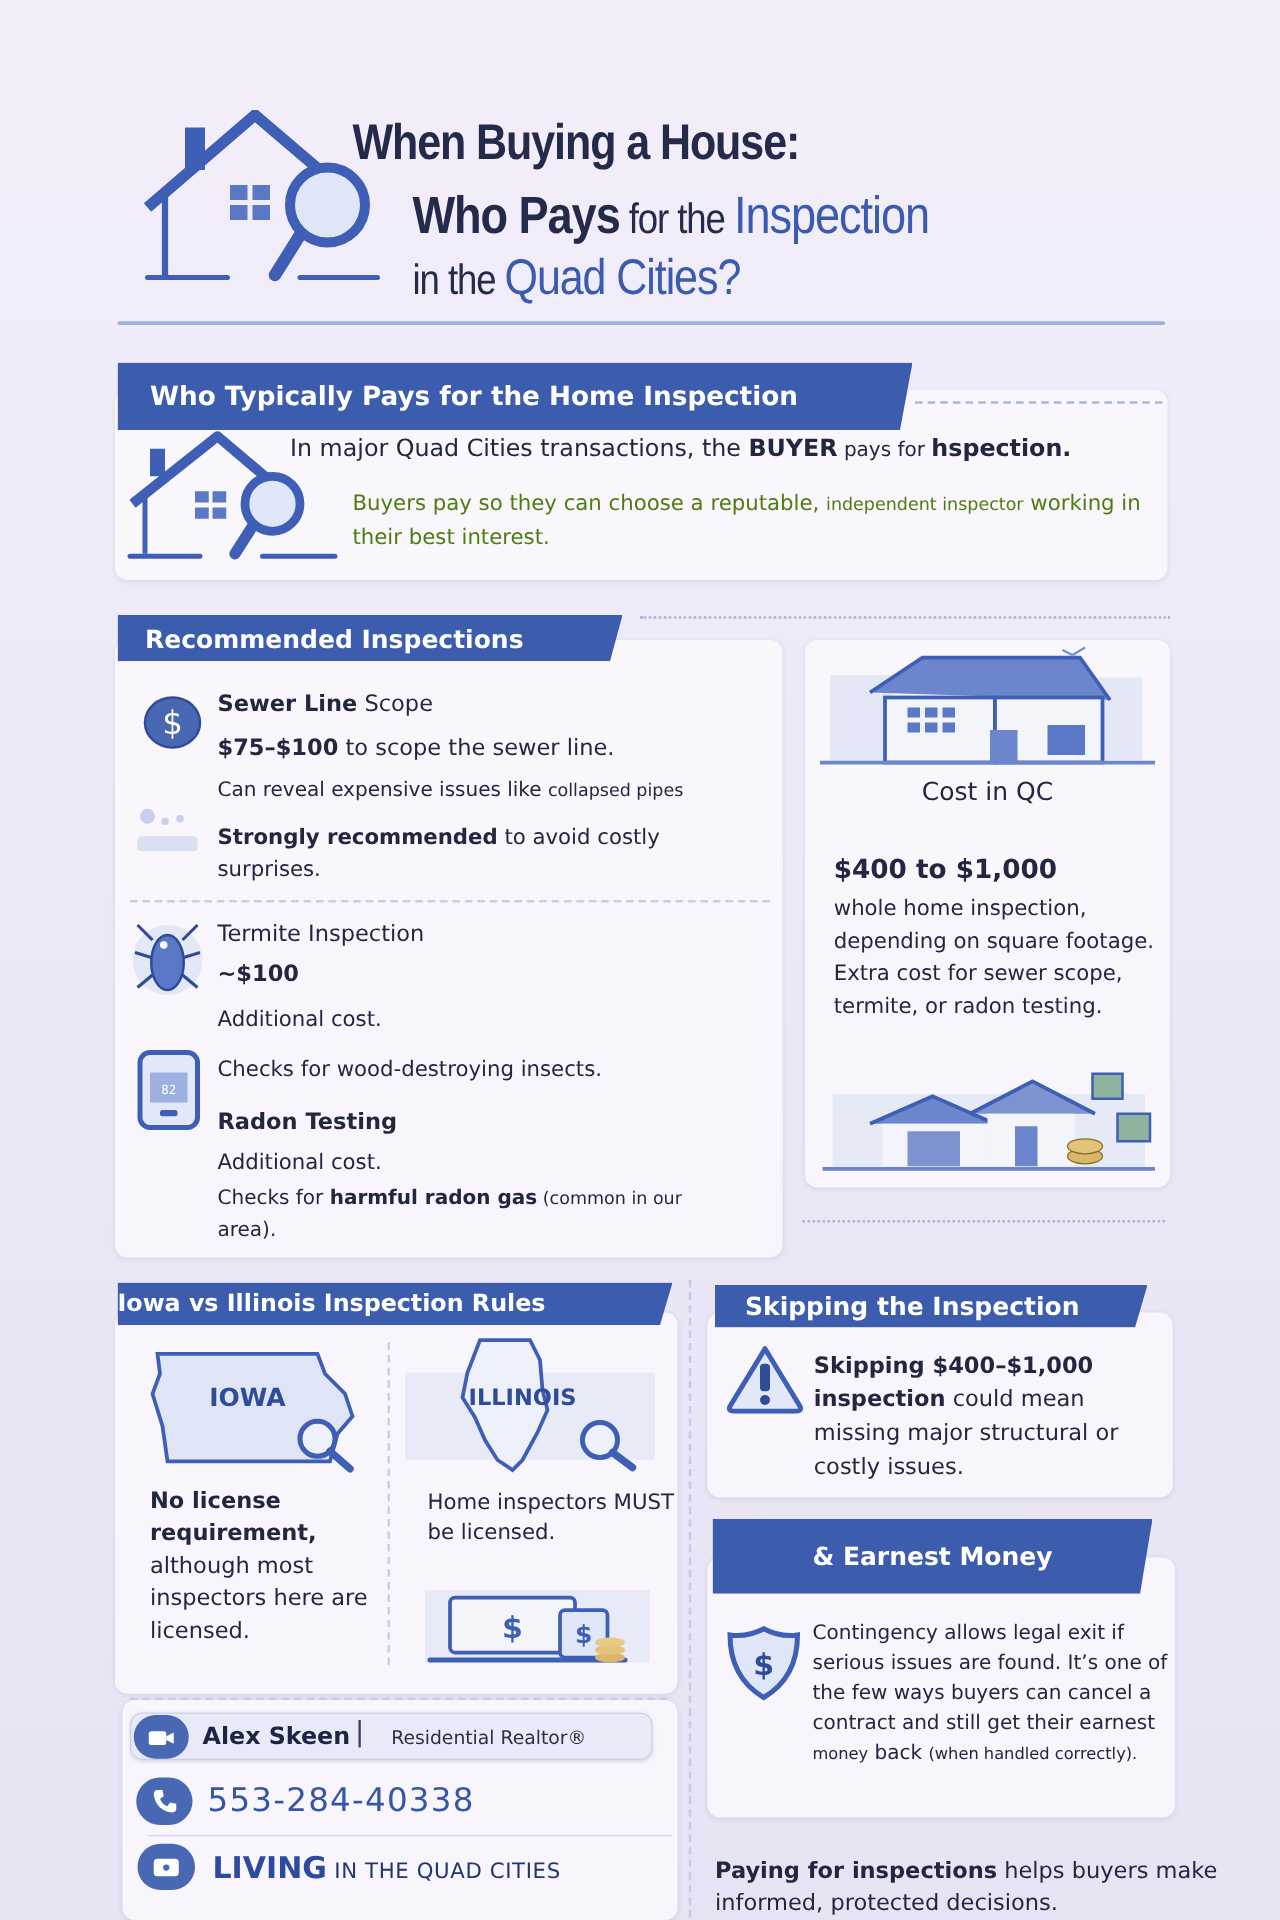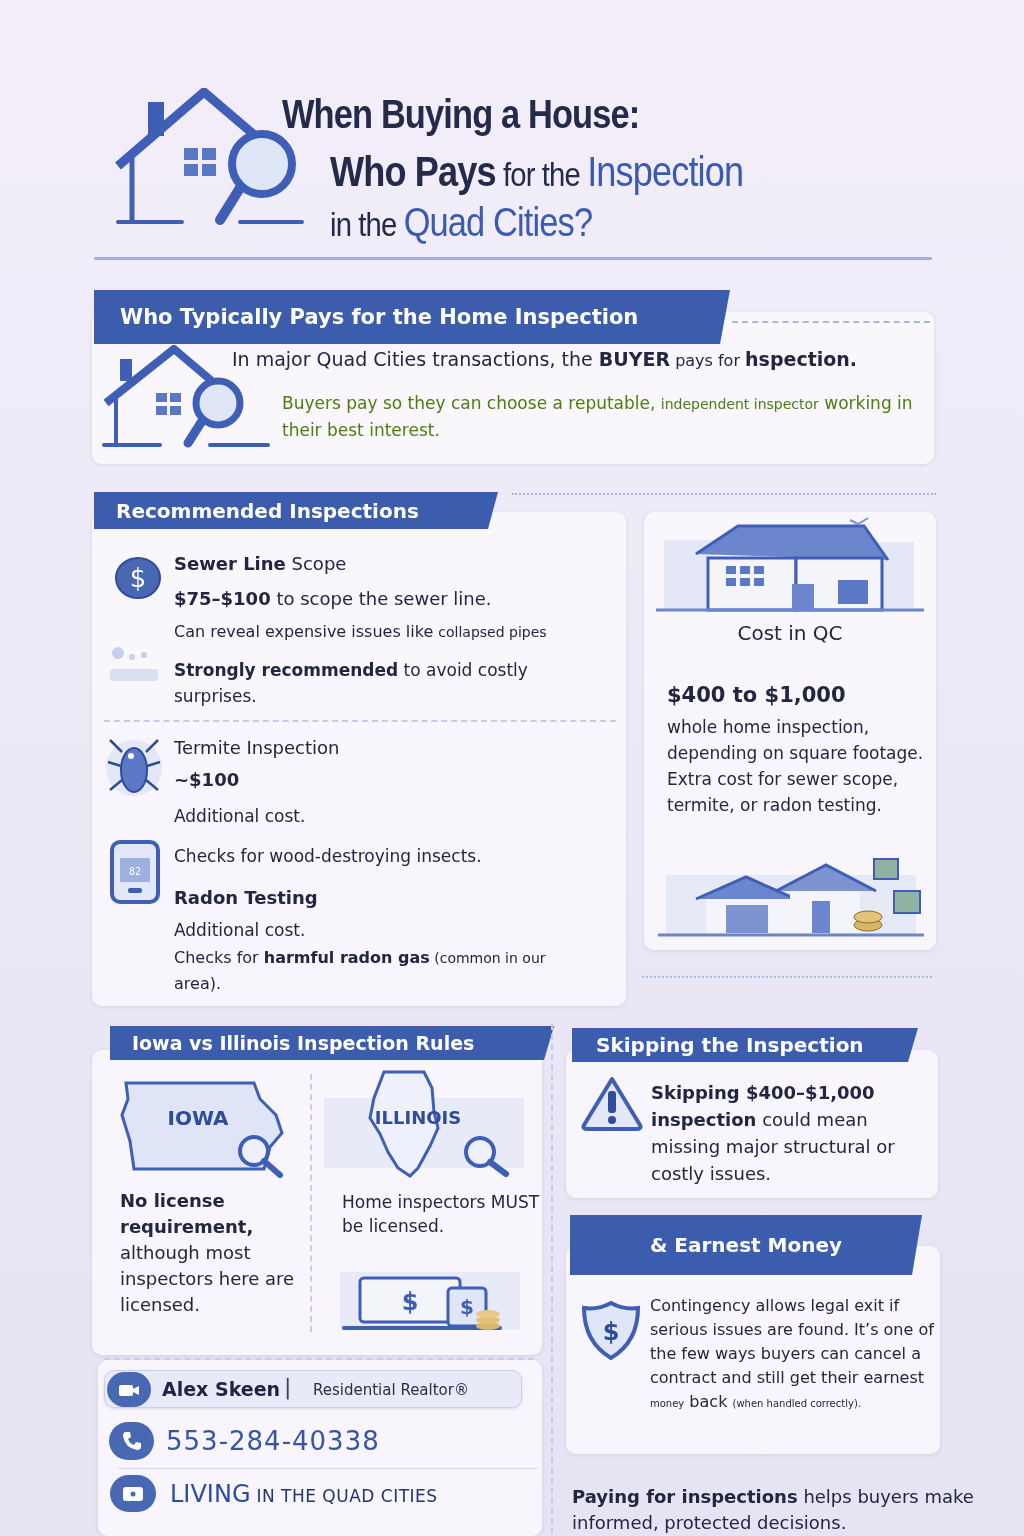--- a/index.html
+++ b/index.html
@@ -81,21 +81,21 @@
   .house-top { left: 654px; top: 514px; width: 272px; height: 100px; }
   .house-bot { left: 656px; top: 855px; width: 270px; height: 82px; }
   .cost-title { left: 644px; top: 620px; width: 292px; text-align: center; font-size: 20px; line-height: 27px; color: #232640; }
   .cost-range { left: 667px; top: 683px; font-size: 21px; font-weight: 700; color: #232640; }
   .cost-body { left: 667px; top: 714px; width: 260px; font-size: 17px; line-height: 26px; color: #232640; }
   .dots2 { left: 642px; top: 976px; width: 290px; }
   .dots-s2 { left: 512px; top: 493px; width: 424px; }
   .dots-s1 { left: 732px; top: 321px; width: 198px; border-top-style: dashed; }
 
   
-  .b4 { left: 110px; top: 1026px; width: 444px; height: 34px; font-size: 19px; padding-left: 22px; font-weight: 600; }
+  .b4 { left: 94px; top: 1026px; width: 444px; height: 34px; font-size: 19px; font-weight: 600; }
   .c4 { left: 92px; top: 1050px; width: 450px; height: 305px; }
   .iowa-map { left: 104px; top: 1075px; width: 196px; height: 106px; }
   .il-map { left: 314px; top: 1068px; width: 218px; height: 112px; }
   .vdivider { left: 310px; top: 1074px; height: 258px; border-left: 2px dashed #c9cfe6; width: 0; }
   .iowa-text { left: 120px; top: 1188px; width: 180px; font-size: 18px; line-height: 26px; color: #232640; }
   .iowa-text b { font-weight: 700; }
   .il-text { left: 342px; top: 1190px; width: 200px; font-size: 17px; line-height: 24px; color: #232640; }
   .laptop-icon { left: 330px; top: 1268px; width: 200px; height: 66px; }
   .vdash { left: 551px; top: 1024px; height: 510px; border-left: 2px dashed #c4cbe6; width: 0; }
 
@@ -104,36 +104,36 @@
   .c5 { left: 566px; top: 1050px; width: 372px; height: 148px; }
   .warn-icon { left: 580px; top: 1075px; width: 64px; height: 56px; }
   .skip-text { left: 651px; top: 1079px; width: 280px; font-size: 18px; line-height: 27px; color: #232640; }
   .skip-text b { font-weight: 700; }
 
   
   .b6 { left: 570px; top: 1215px; width: 352px; height: 60px; font-size: 20px; font-weight: 700; text-align: center; flex-direction: column; justify-content: center; line-height: 26px; white-space: normal; }
   .c6 { left: 566px; top: 1246px; width: 374px; height: 208px; }
   .shield-icon { left: 580px; top: 1300px; width: 62px; height: 62px; }
   .cont-text { left: 650px; top: 1294px; width: 290px; font-size: 16px; line-height: 24px; color: #232640; }
-  .cont-text .sm { font-size: 10px; }
+  .cont-text .sm { font-size: 13px; }
 
   
   .c7 { left: 98px; top: 1360px; width: 444px; height: 176px; }
   .name-pill { left: 104px; top: 1370px; width: 418px; height: 38px; border-radius: 10px; background: rgba(230,233,246,.9); border: 1px solid #c9cfea; box-shadow: 0 1px 3px rgba(40,60,120,.15); }
   .ficon { position: absolute; border-radius: 50%; background: #4868b4; display: flex; align-items: center; justify-content: center; }
   .f-camera { left: 107px; top: 1372px; width: 44px; height: 35px; border-radius: 18px; }
   .f-phone { left: 109px; top: 1422px; width: 45px; height: 38px; border-radius: 19px; }
   .f-loc { left: 110px; top: 1475px; width: 46px; height: 37px; border-radius: 19px; }
   .name { left: 162px; top: 1378px; font-size: 19px; font-weight: 600; color: #1f2344; white-space: nowrap; }
   .sep { left: 284px; top: 1374px; font-size: 22px; color: #3a3f60; }
   .role { left: 313px; top: 1381px; font-size: 15px; color: #2a2e48; white-space: nowrap; }
   .phone { left: 166px; top: 1426px; font-size: 26px; color: #3556a6; letter-spacing: 1px; font-weight: 500; white-space: nowrap; }
   .frule { left: 118px; top: 1468px; width: 420px; height: 1px; background: #cfd6ee; }
   .brand { left: 170px; top: 1480px; white-space: nowrap; color: #22356f; }
-  .brand b { font-size: 24px; font-weight: 400; color: #2c4a9f; }
+  .brand b { font-size: 24px; font-weight: 700; color: #2c4a9f; }
   .brand span { font-size: 17px; letter-spacing: .5px; color: #22356f; }
 
   .closing { left: 572px; top: 1484px; width: 420px; font-size: 18px; line-height: 26px; color: #232640; }
   .closing b { font-weight: 700; }
 </style>
 </head>
 <body>
 
 <svg class="abs hero-icon" viewBox="0 0 210 150">
   <path d="M6 78 L92 4 L160 62" fill="none" stroke="#3e5fb5" stroke-width="9" stroke-linejoin="round"></path>

